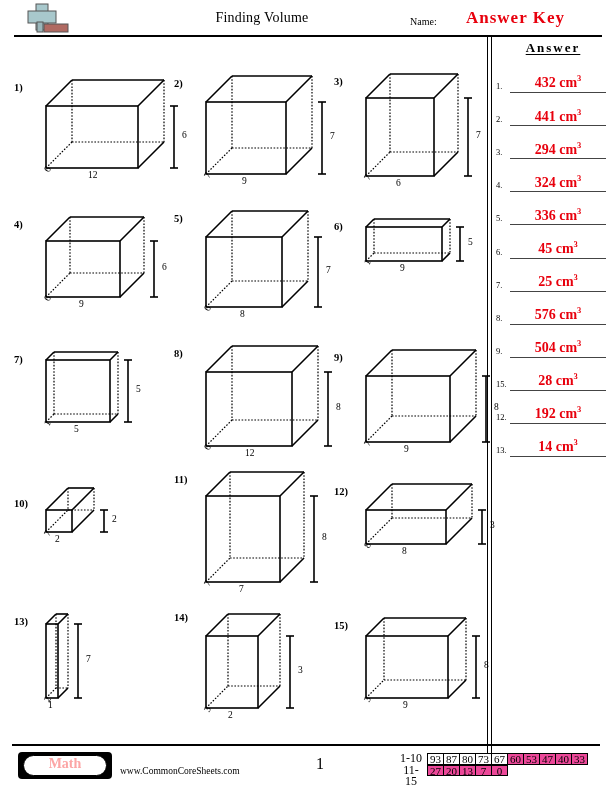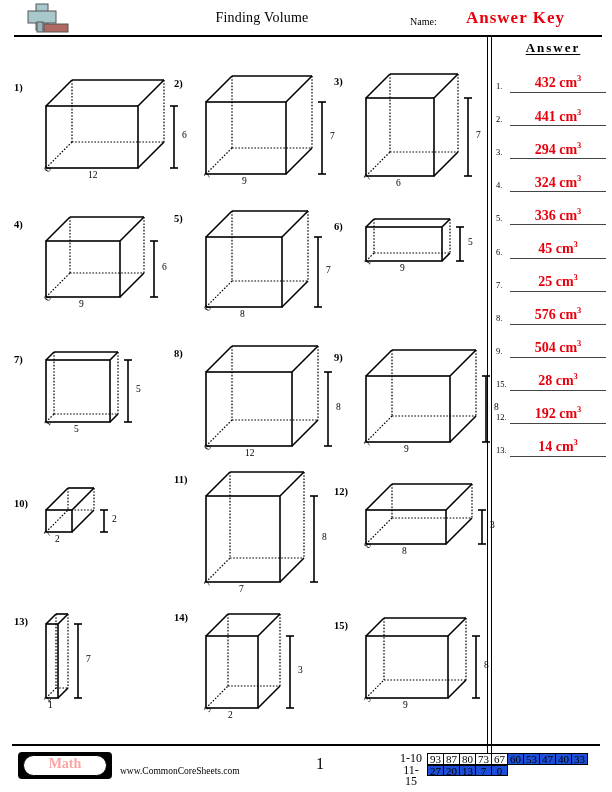--- a/index.html
+++ b/index.html
@@ -108,21 +108,21 @@
   #score-table { position: absolute; left: 398px; top: 753px; }
   .score-row { display: flex; align-items: stretch; height: 11.5px; }
   .score-label {
     width: 30px; text-align: center; padding-right: 4px;
     font-size: 12px; line-height: 11.5px;
   }
   .score-cell {
     width: 17px; text-align: center; font-size: 11px; line-height: 10.5px;
     border: 1px solid #000; margin-left: -1px; background: #fff;
   }
-  .score-cell.blue { background: #1d4ed8; }
+  .score-cell.blue { background: #ec4899; }
   .score-cell.empty { border: none; background: transparent; }
 </style>
 </head>
 <body>
 
 <div id="page">
 
   <div id="header">
     <div id="logo">
       <svg width="60" height="32" viewBox="0 0 60 32">

